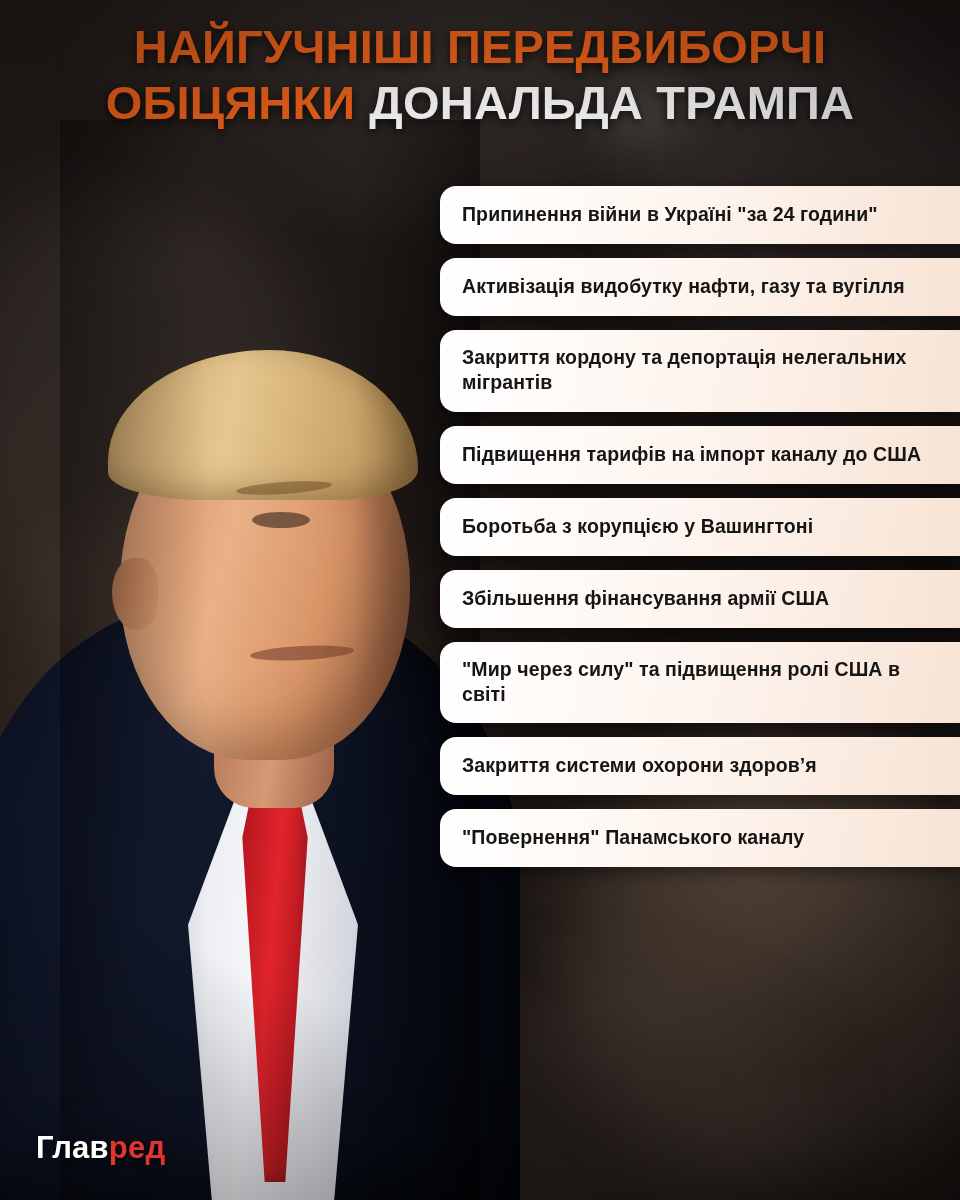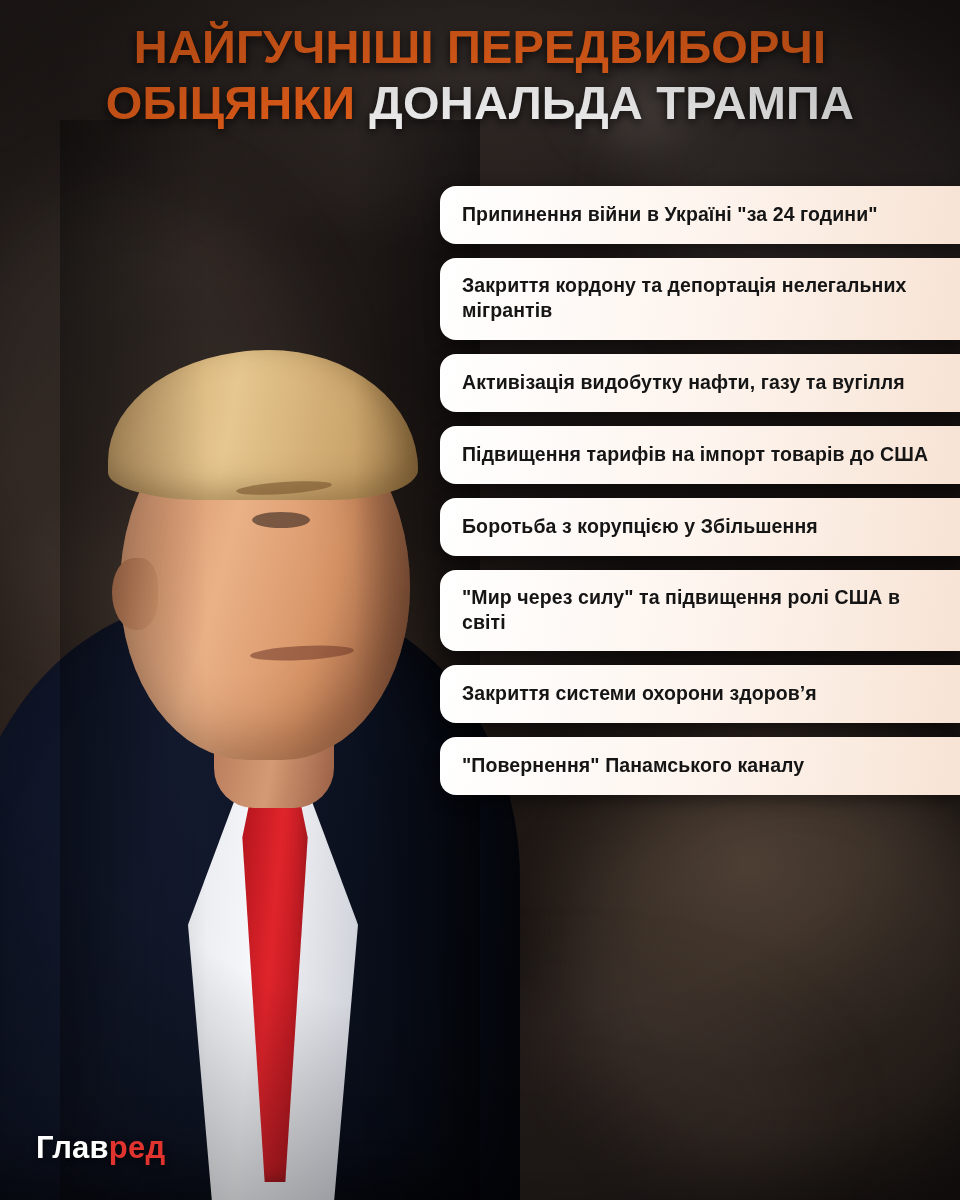--- a/index.html
+++ b/index.html
@@ -224,24 +224,25 @@
     <div class="title-line title-line-1">
       <span class="title-accent">НАЙГУЧНІШІ ПЕРЕДВИБОРЧІ</span>
     </div>
     <div class="title-line title-line-2">
       <span class="title-accent">ОБІЦЯНКИ</span><span class="title-white">ДОНАЛЬДА ТРАМПА</span>
     </div>
   </div>
 
   <div class="promise-list">
     <div class="promise-item">Припинення війни в Україні "за 24 години"</div>
+    <div class="promise-item">Активізація видобутку нафти, газу та вугілля</div>
     <div class="promise-item">Закриття кордону та депортація нелегальних мігрантів</div>
-    <div class="promise-item">Активізація видобутку нафти, газу та вугілля</div>
-    <div class="promise-item">Підвищення тарифів на імпорт товарів до США</div>
-    <div class="promise-item">Боротьба з корупцією у Збільшення</div>
+    <div class="promise-item">Підвищення тарифів на імпорт каналу до США</div>
+    <div class="promise-item">Боротьба з корупцією у Вашингтоні</div>
+    <div class="promise-item">Збільшення фінансування армії США</div>
     <div class="promise-item">"Мир через силу" та підвищення ролі США в світі</div>
     <div class="promise-item">Закриття системи охорони здоров’я</div>
     <div class="promise-item">"Повернення" Панамського каналу</div>
   </div>
 
   <div class="vignette"></div>
 
   <div class="logo">
     <span class="lg-white">Глав</span><span class="lg-red">ред</span>
   </div>

